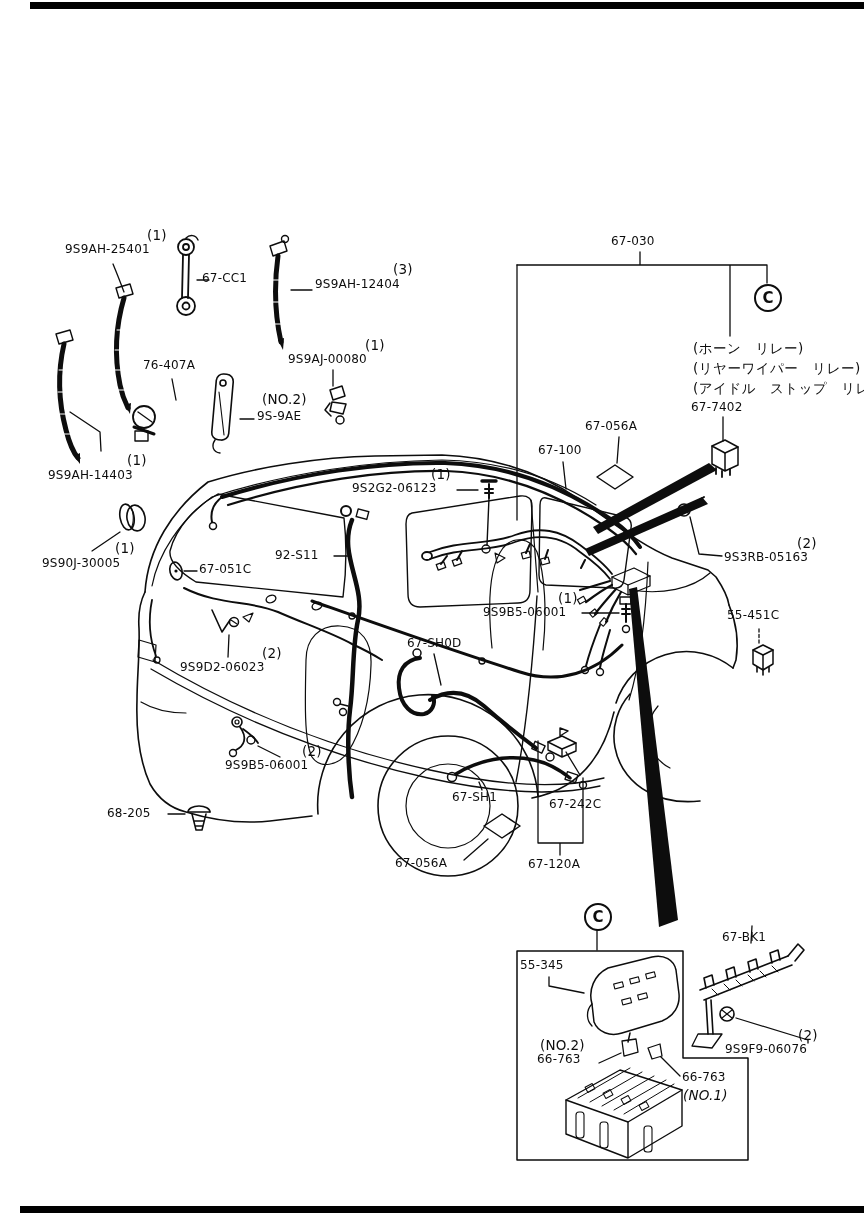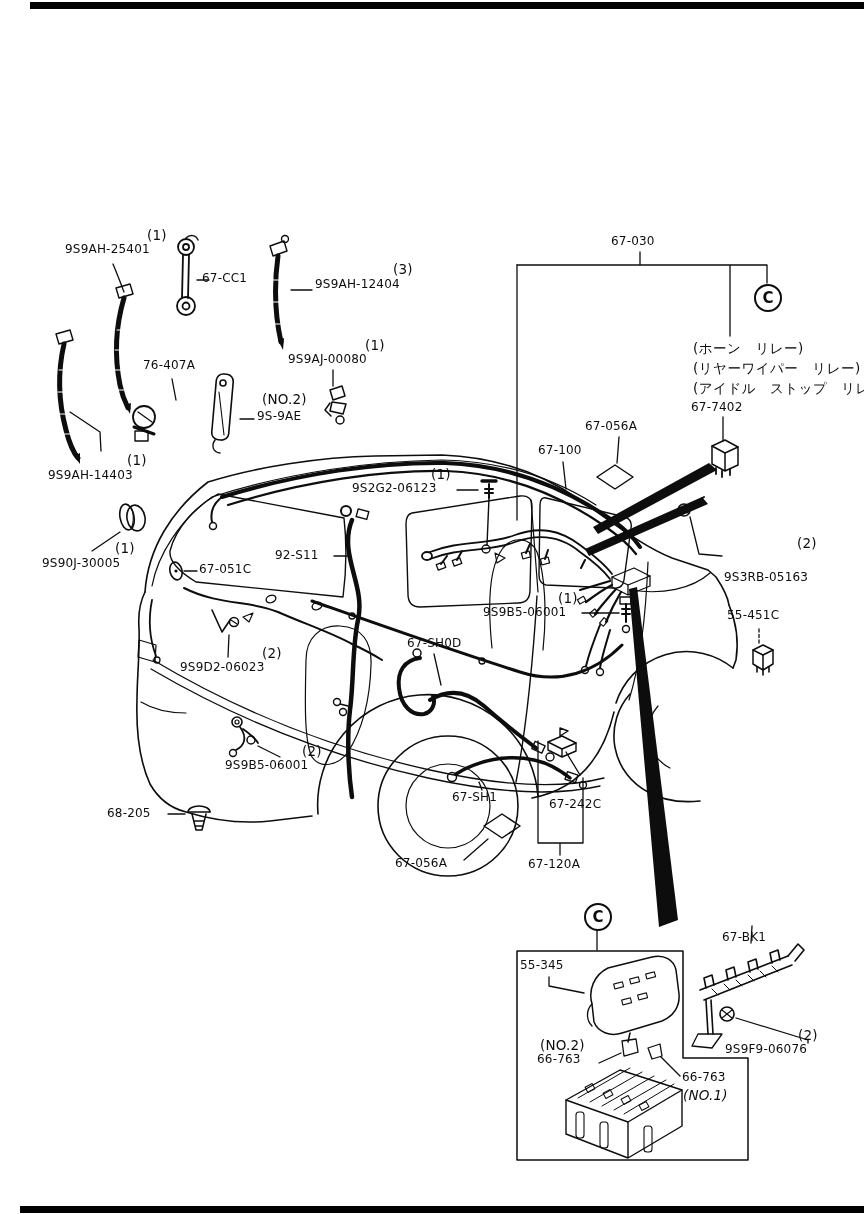--- a/index.html
+++ b/index.html
@@ -355,21 +355,21 @@
     <div>(ホーン　リレー)</div>
     <div>(リヤーワイパー　リレー)</div>
     <div>(アイドル　ストップ　リレー)</div>
   </div>
 
   <div class="t" style="left:691px;top:401px;">67-7402</div>
   <div class="t" style="left:585px;top:420px;">67-056A</div>
   <div class="t" style="left:538px;top:444px;">67-100</div>
 
   <div class="t q" style="left:797px;top:536px;">(2)</div>
-  <div class="t" style="left:724px;top:551px;margin-top:20px;">9S3RB-05163</div>
+  <div class="t" style="left:724px;top:551px;">9S3RB-05163</div>
 
   <div class="t q" style="left:558px;top:591px;">(1)</div>
   <div class="t" style="left:483px;top:606px;">9S9B5-06001</div>
 
   <div class="t" style="left:727px;top:609px;">55-451C</div>
   <div class="t" style="left:407px;top:637px;">67-SH0D</div>
 
   <div class="t q" style="left:262px;top:646px;">(2)</div>
   <div class="t" style="left:180px;top:661px;">9S9D2-06023</div>
 

